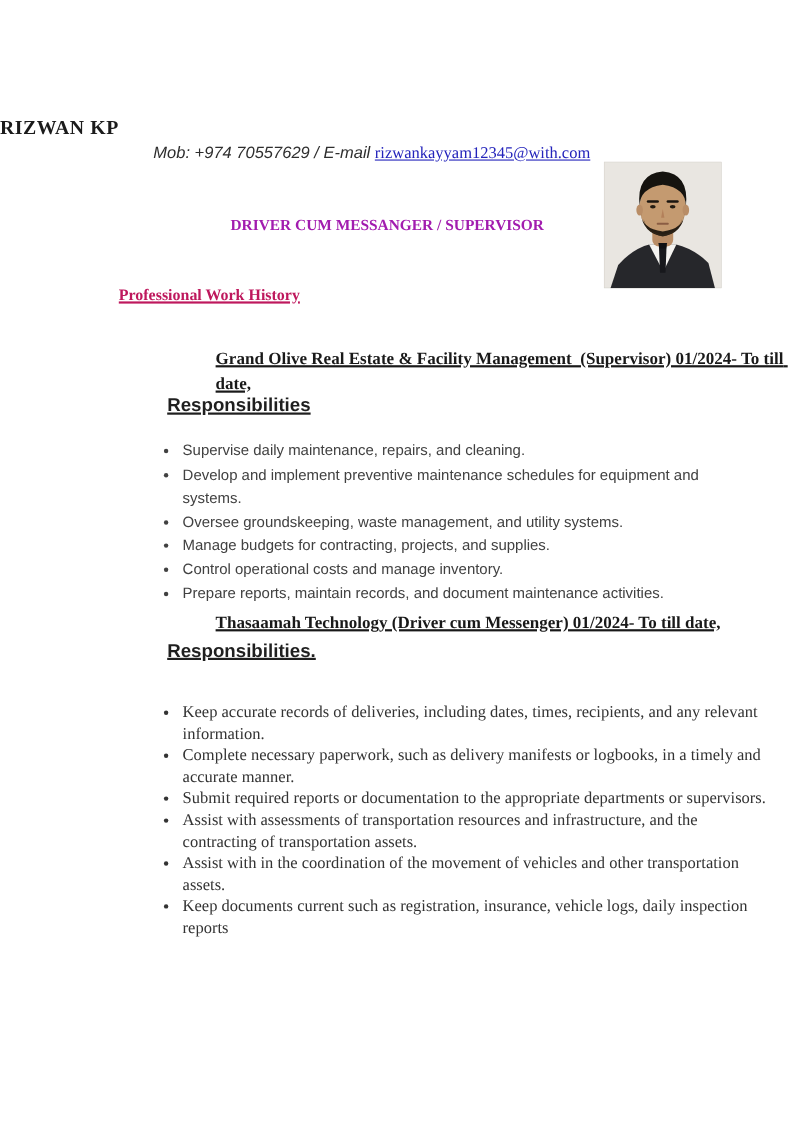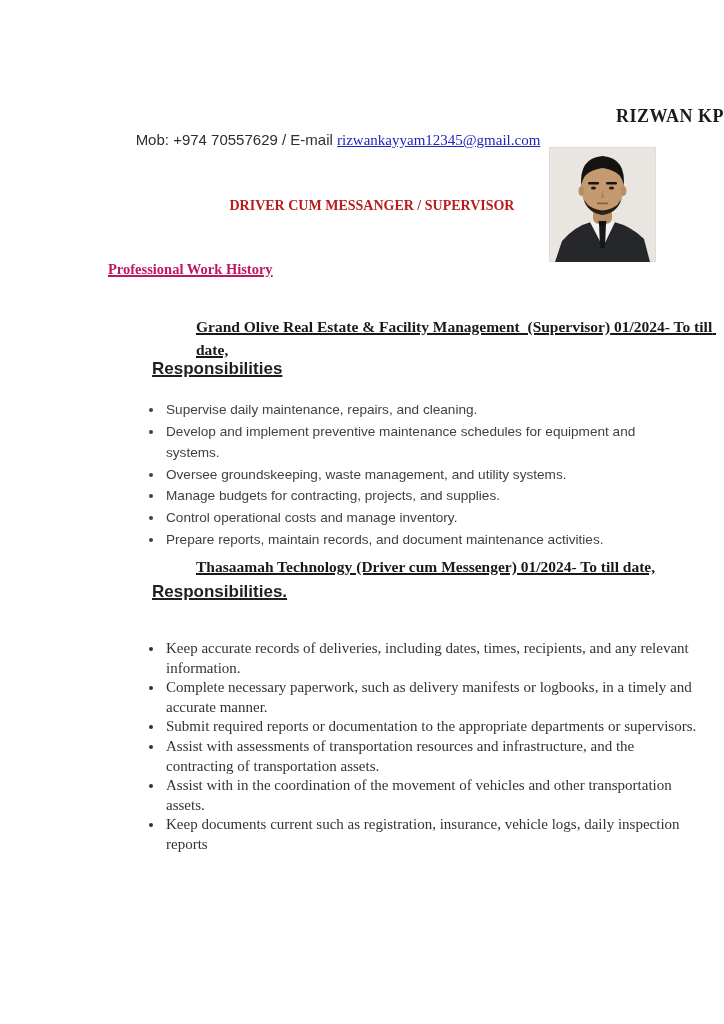--- a/index.html
+++ b/index.html
@@ -11,45 +11,46 @@
     position:relative;
     width:724px;
     height:1024px;
     background:#ffffff;
     margin:0 auto;
     overflow:hidden;
   }
   
   .name{
     position:absolute; top:106px; left:0; width:724px;
-    text-align:right;
+    text-align:left;
     font-family:"Liberation Serif", serif;
     font-weight:bold; font-size:18px; color:#1b1b1b;
     letter-spacing:.5px;
   }
   .contact{
     position:absolute; top:131px; left:0; width:676px;
     text-align:center;
     font-size:15px; color:#2e2e2e;
     white-space:nowrap;
   }
   .contact .prefix{
     font-family:"Liberation Sans", sans-serif;
+    font-style:italic;
   }
   .contact .email{
     font-family:"Liberation Serif", serif;
     color:#2323bb;
     text-decoration:underline;
     cursor:pointer;
   }
   .role{
     position:absolute; top:198px; left:0; width:704px;
     text-align:center;
     font-family:"Liberation Serif", serif;
-    font-weight:bold; font-size:14px; color:#b91c1c;padding-left:20px;
+    font-weight:bold; font-size:14px; color:#a21caf;
   }
   .photo{
     position:absolute; left:549px; top:147px;
     width:107px; height:115px;
     display:block;
   }
   
   .section-title{
     position:absolute; left:108px; top:261px;
     font-family:"Liberation Serif", serif;
@@ -101,21 +102,21 @@
   ul.bullets li{ margin:0; padding-left:2px; }
 </style>
 </head>
 <body>
 
 <div class="page">
 
   <div class="name">RIZWAN KP</div>
 
   <div class="contact">
-    <span class="prefix">Mob: +974 70557629 / E-mail </span><a class="email">rizwankayyam12345@gmail.com</a>
+    <span class="prefix">Mob: +974 70557629 / E-mail </span><a class="email">rizwankayyam12345@with.com</a>
   </div>
 
   <div class="role">DRIVER CUM MESSANGER / SUPERVISOR</div>
 
   <svg class="photo" viewBox="0 0 107 115" xmlns="http://www.w3.org/2000/svg">
     <rect x="0" y="0" width="107" height="115" fill="#e9e6e1"></rect>
     <rect x="0" y="0" width="107" height="115" fill="none" stroke="#d4d1cb" stroke-width="1"></rect>
 
     <path d="M6,115 L13,94 Q26,79 42,75 L65,75 Q82,79 95,92 L101,115 Z" fill="#26272b"></path>
 

